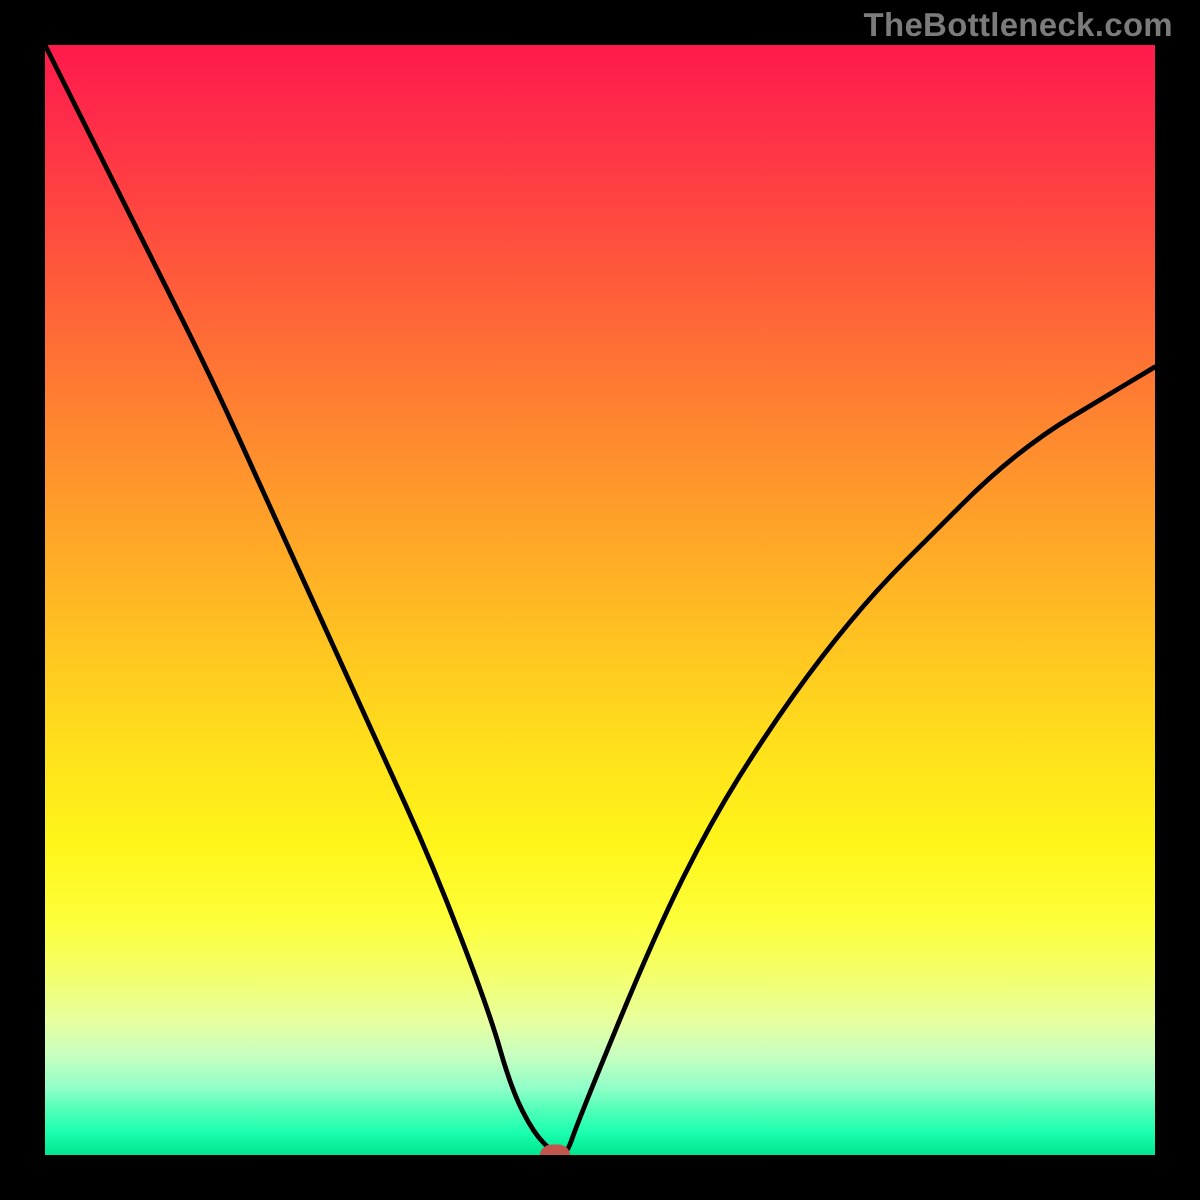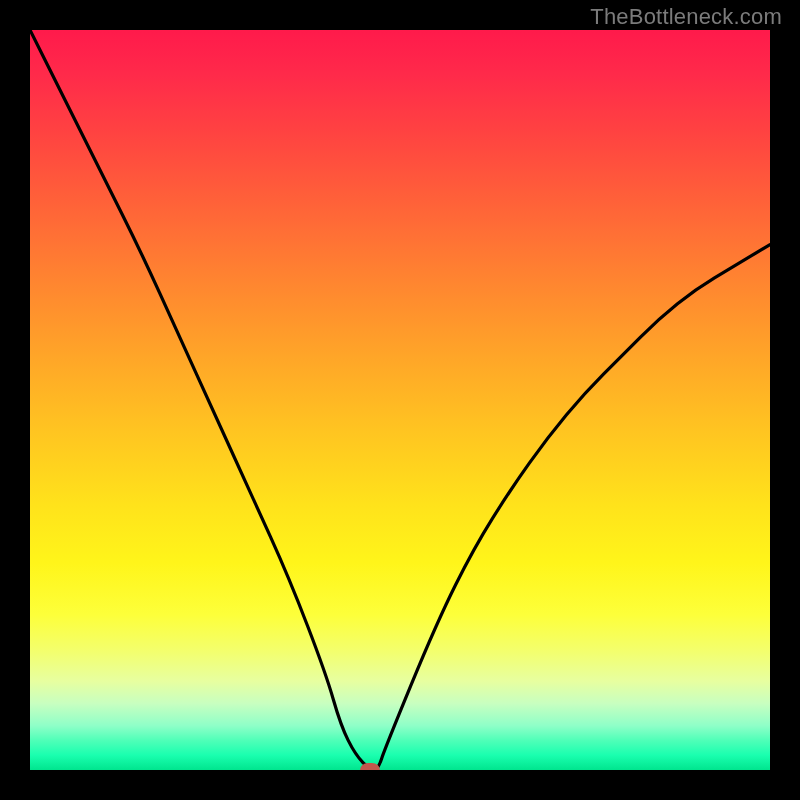--- a/index.html
+++ b/index.html
@@ -19,21 +19,21 @@
     height: 800px;
     background: #000;
   }
   .watermark {
     position: absolute;
     top: 4px;
     right: 18px;
     color: #7b7b7b;
     font-size: 22px;
     letter-spacing: 0.2px;
-    font-weight: 400;
+    font-weight: 700;
     z-index: 50;
   }
   .plot-area {
     position: absolute;
     left: 30px;
     top: 30px;
     width: 740px;
     height: 740px;
     overflow: hidden;
   }

